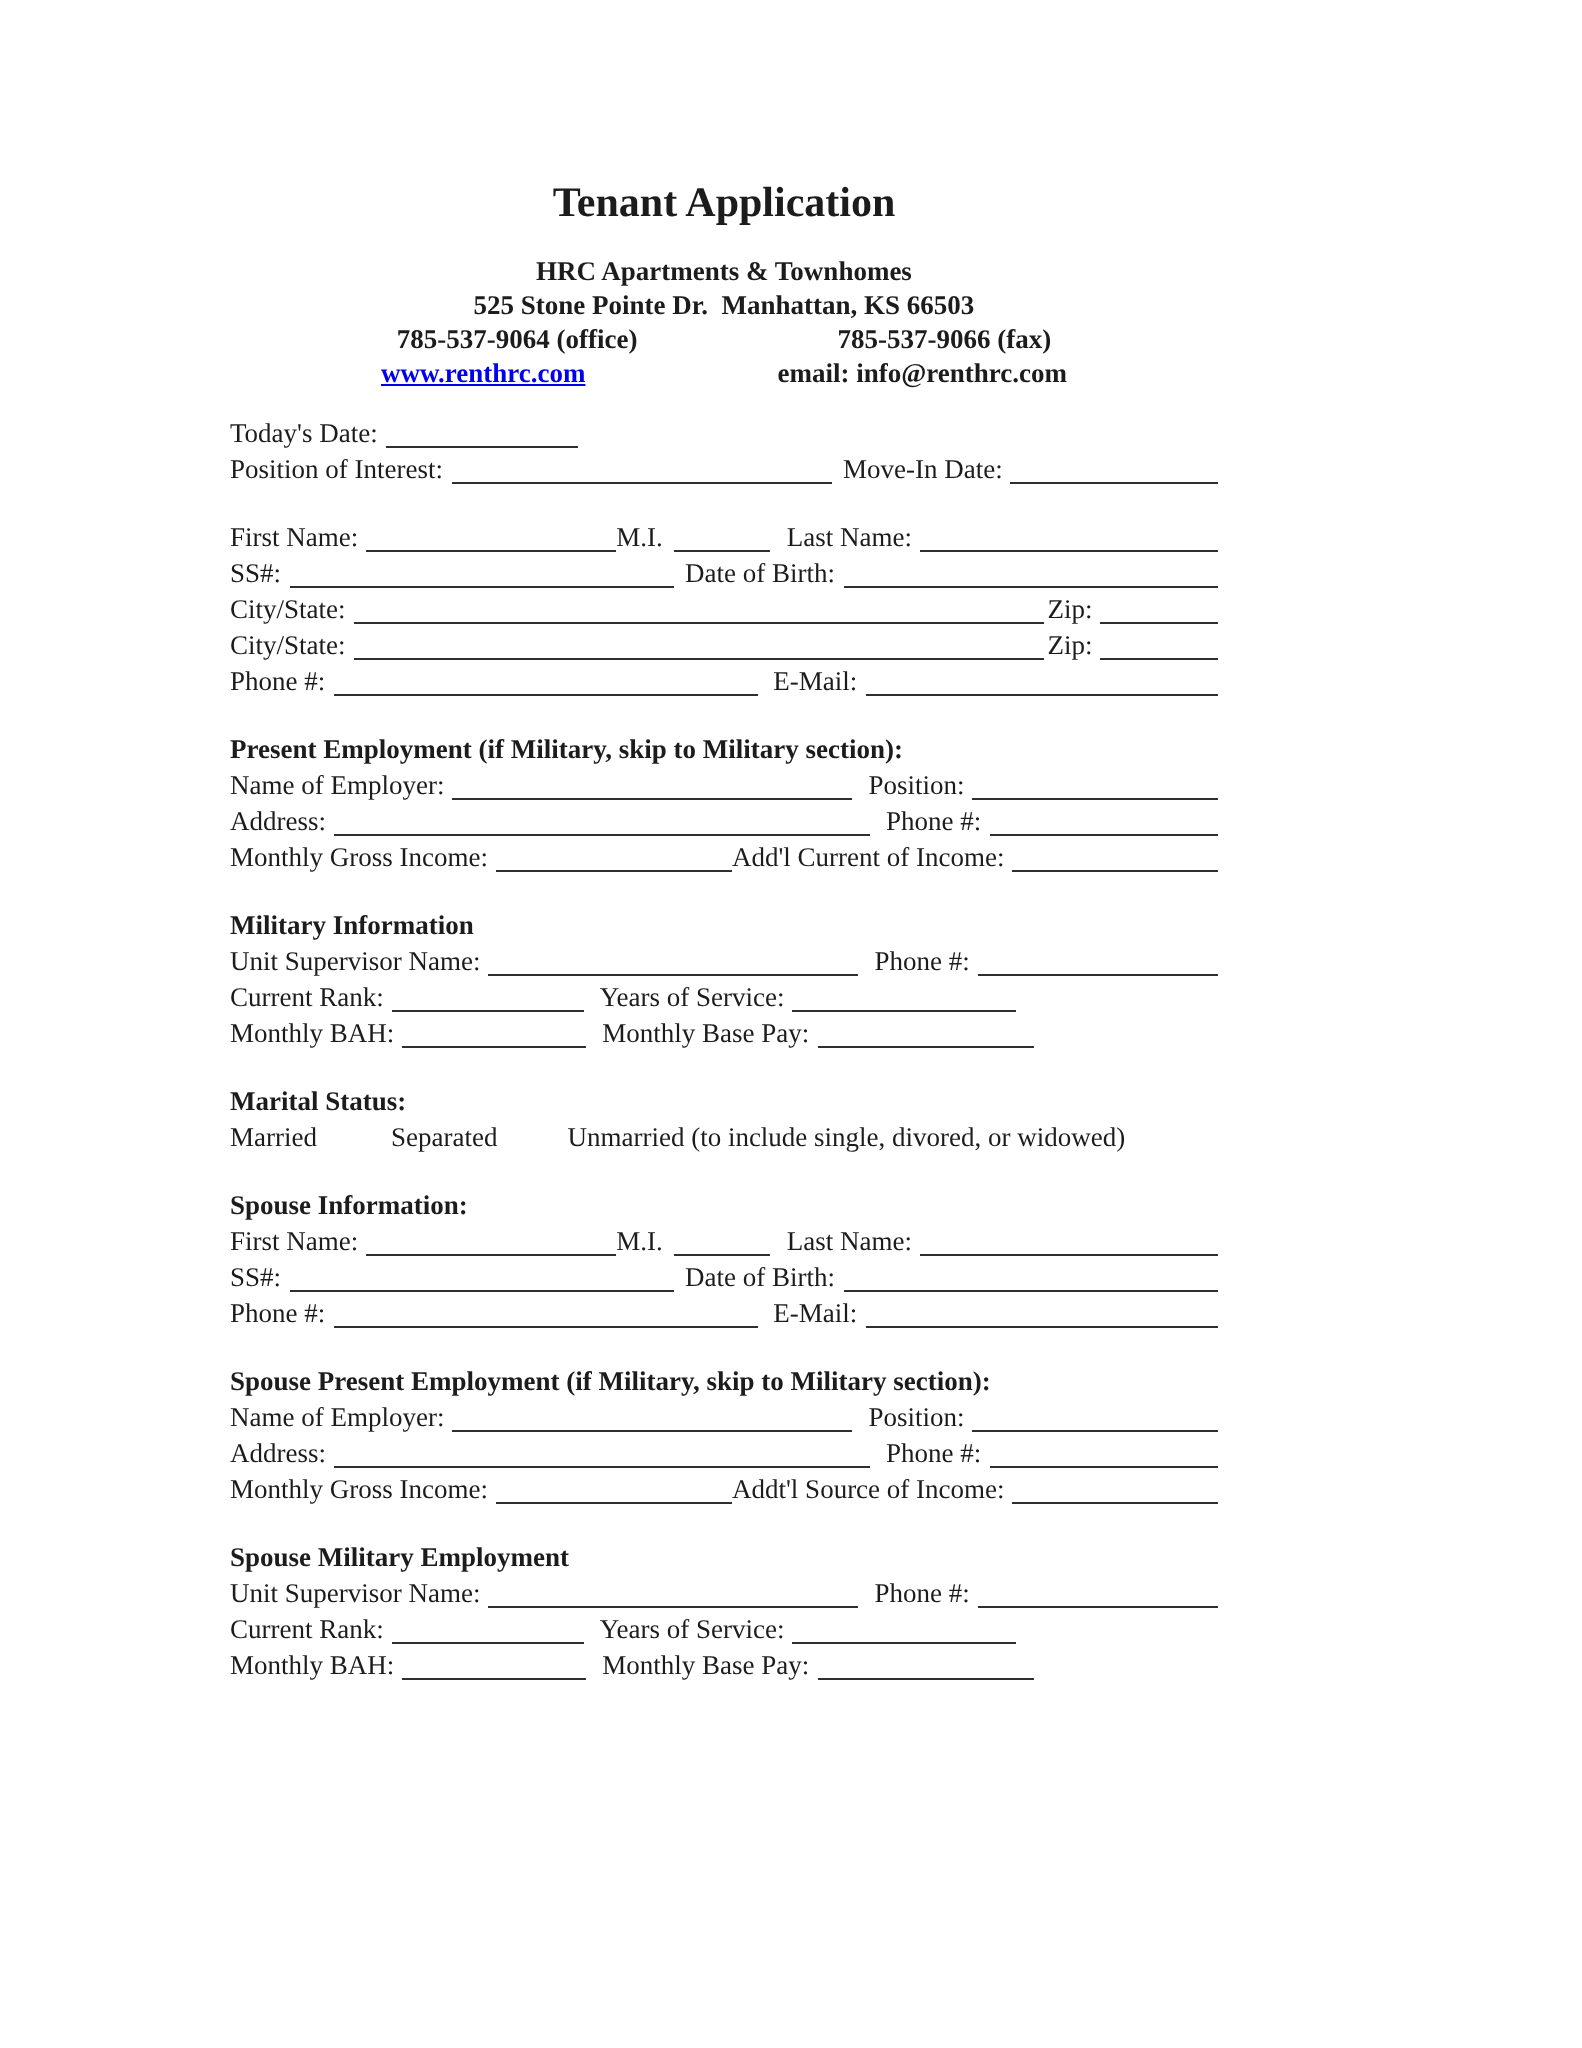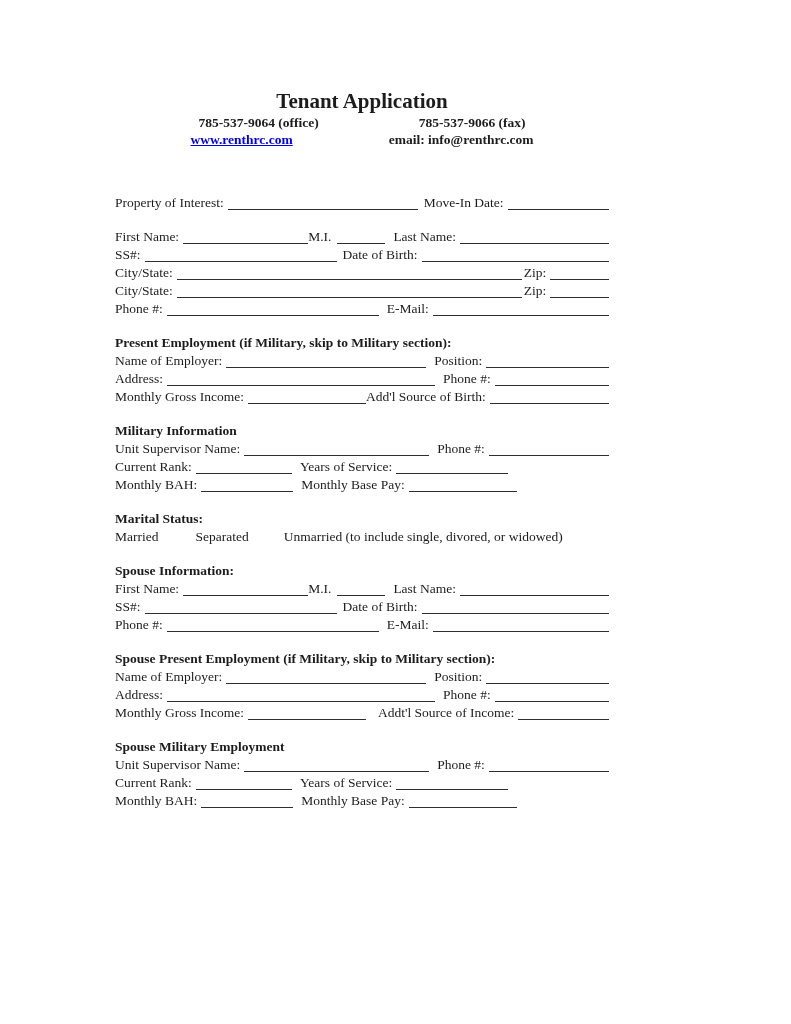--- a/index.html
+++ b/index.html
@@ -29,34 +29,40 @@
   .blank{
     flex:0 0 auto;height:0;border-bottom:1.2px solid var(--line);
     position:relative;top:3px;margin-left:4px;
   }
 </style>
 </head>
 <body>
 
 <div class="page">
   <h1 class="title">Tenant Application</h1>
+  <div class="hline org">HRC Apartments &amp; Townhomes</div>
+  <div class="hline">525 Stone Pointe Dr.&nbsp; Manhattan, KS 66503</div>
   <div class="hrow phones">
     <span>785-537-9064 (office)</span>
     <span>785-537-9066 (fax)</span>
   </div>
   <div class="hrow weblinks">
     <a href="#" class="site">www.renthrc.com</a>
     <span>email: info@renthrc.com</span>
   </div>
   <div id="form-body">
       <div class="section">
         <div class="row">
-          <span class="lbl">Property of Interest:</span>
+          <span class="lbl">Today's Date:</span>
+          <span class="blank" style="width: 96px;"></span>
+        </div>
+        <div class="row">
+          <span class="lbl">Position of Interest:</span>
           <span class="blank" style="width: 190px;"></span>
-          <span class="lbl" style="margin-left: 6px; margin-top: 33px;">Move-In Date:</span>
+          <span class="lbl" style="margin-left: 6px;">Move-In Date:</span>
           <span class="blank" style="flex: 1 1 auto;"></span>
         </div>
       </div>
       <div class="section">
         <div class="row">
           <span class="lbl">First Name:</span>
           <span class="blank" style="width: 125px;"></span>
           <span class="lbl" style="margin-left: 0px;">M.I.</span>
           <span class="blank" style="width: 48px; margin-left: 6px;"></span>
           <span class="lbl" style="margin-left: 8px;">Last Name:</span>
@@ -97,21 +103,21 @@
         </div>
         <div class="row">
           <span class="lbl">Address:</span>
           <span class="blank" style="width: 268px;"></span>
           <span class="lbl" style="margin-left: 8px;">Phone #:</span>
           <span class="blank" style="flex: 1 1 auto;"></span>
         </div>
         <div class="row">
           <span class="lbl">Monthly Gross Income:</span>
           <span class="blank" style="width: 118px;"></span>
-          <span class="lbl" style="margin-left: 0px;">Add'l Source of Birth:</span>
+          <span class="lbl" style="margin-left: 0px;">Add'l Current of Income:</span>
           <span class="blank" style="flex: 1 1 auto;"></span>
         </div>
       </div>
       <div class="section">
         <div class="heading">Military Information</div>
         <div class="row">
           <span class="lbl">Unit Supervisor Name:</span>
           <span class="blank" style="width: 185px;"></span>
           <span class="lbl" style="margin-left: 8px;">Phone #:</span>
           <span class="blank" style="flex: 1 1 auto;"></span>
@@ -170,21 +176,21 @@
         </div>
         <div class="row">
           <span class="lbl">Address:</span>
           <span class="blank" style="width: 268px;"></span>
           <span class="lbl" style="margin-left: 8px;">Phone #:</span>
           <span class="blank" style="flex: 1 1 auto;"></span>
         </div>
         <div class="row">
           <span class="lbl">Monthly Gross Income:</span>
           <span class="blank" style="width: 118px;"></span>
-          <span class="lbl" style="margin-left: 12px;">Addt'l Source of Income:</span>
+          <span class="lbl" style="margin-left: 0px;">Addt'l Source of Income:</span>
           <span class="blank" style="flex: 1 1 auto;"></span>
         </div>
       </div>
       <div class="section">
         <div class="heading">Spouse Military Employment</div>
         <div class="row">
           <span class="lbl">Unit Supervisor Name:</span>
           <span class="blank" style="width: 185px;"></span>
           <span class="lbl" style="margin-left: 8px;">Phone #:</span>
           <span class="blank" style="flex: 1 1 auto;"></span>

